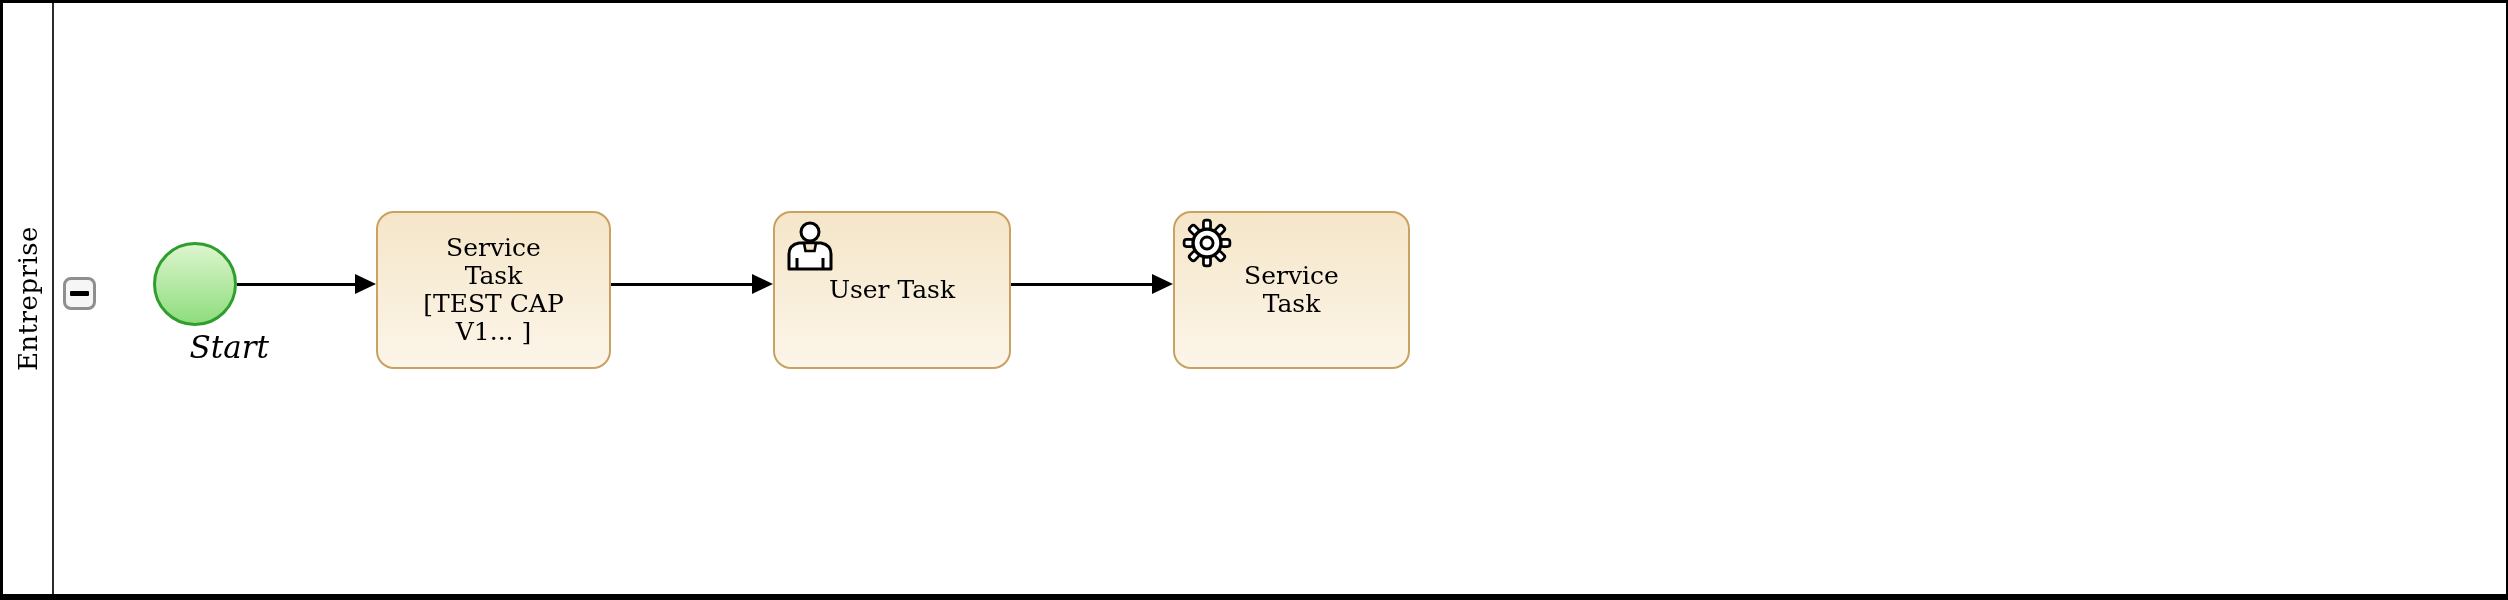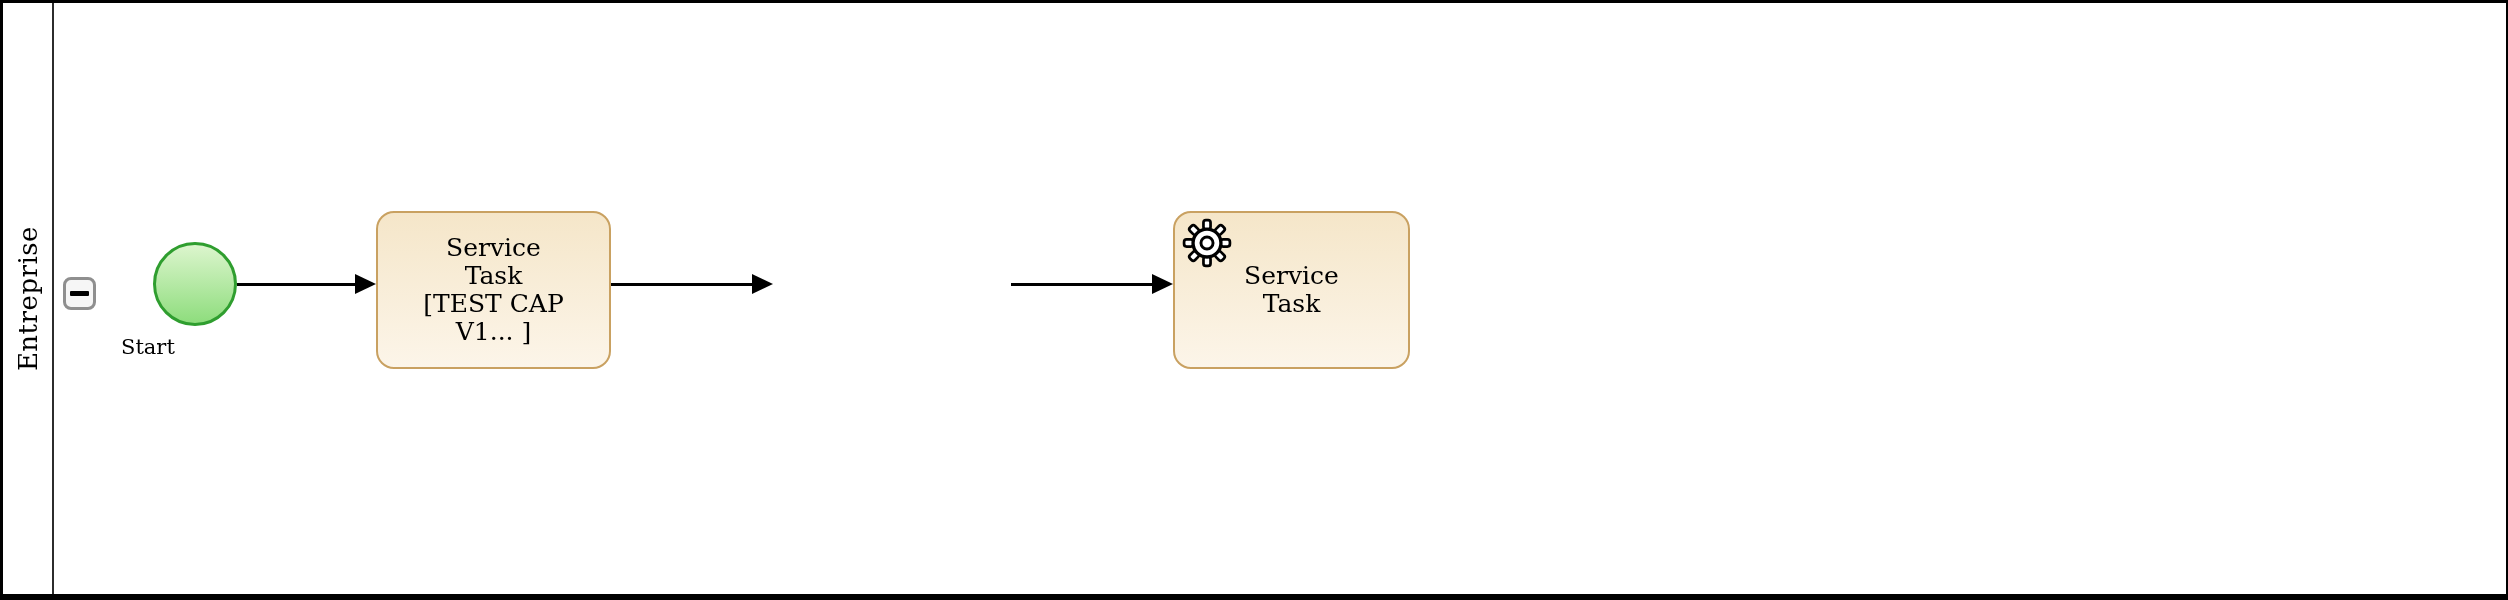--- a/index.html
+++ b/index.html
@@ -39,21 +39,21 @@
   .collapse-bar{width:19px;height:5px;background:#000;border-radius:1px;}
   .start-event{
     position:absolute;left:150px;top:239px;width:84px;height:84px;
     box-sizing:border-box;
     border:3px solid var(--start-stroke,#2f9e2f);
     border-radius:50%;
     background:linear-gradient(to bottom,var(--start-fill-top,#dcf5cd),var(--start-fill-bottom,#8edd7d));
   }
   .start-label{
     position:absolute;left:118px;top:330px;width:148px;
-    text-align:left;font-size:21px;line-height:28px;
+    text-align:right;font-size:31px;line-height:28px;font-style:italic;
   }
   .task{
     position:absolute;top:208px;height:158px;
     box-sizing:border-box;
     border:2.5px solid var(--task-stroke,#c9a161);
     border-radius:18px;
     background:linear-gradient(to bottom,var(--task-fill-top,#f5e6c9),var(--task-fill-bottom,#fcf5e9));
     display:flex;align-items:center;justify-content:center;
   }
   .task-1{left:373px;width:235px;}
@@ -107,20 +107,29 @@
       <span>Service</span>
       <span>Task</span>
       <span>[TEST CAP</span>
       <span>V1... ]</span>
     </div>
   </div>
 
   <div class="flow-shaft shaft-2"></div>
   <div class="flow-head head-2"></div>
 
+  <div class="task task-2">
+    <svg class="task-icon user-icon-svg" width="52" height="52" viewBox="0 0 52 52">
+      <path d="M5,49 L5,34 Q5,25 15,23 L37,23 Q47,25 47,34 L47,49 Z" fill="#fff" stroke="#000" stroke-width="3" stroke-linejoin="round"></path>
+      <path class="collar" d="M20,23 L32,23 L30.5,31 L21.5,31 Z"></path>
+      <path d="M13,49 L13,38 M39,49 L39,38" stroke="#000" stroke-width="3" fill="none"></path>
+      <circle cx="26" cy="12" r="9" fill="#fff" stroke="#000" stroke-width="3"></circle>
+    </svg>
+    <div class="task-label">User Task</div>
+  </div>
 
   <div class="flow-shaft shaft-3"></div>
   <div class="flow-head head-3"></div>
 
   <div class="task task-3">
     <svg class="task-icon gear-icon-svg" width="50" height="50" viewBox="0 0 48 48">
       <g fill="#fff" stroke="#000" stroke-width="2.6">
         <rect x="20.6" y="2" width="6.8" height="9" rx="2.4"></rect>
         <rect x="20.6" y="2" width="6.8" height="9" rx="2.4" transform="rotate(45 24 24)"></rect>
         <rect x="20.6" y="2" width="6.8" height="9" rx="2.4" transform="rotate(90 24 24)"></rect>

